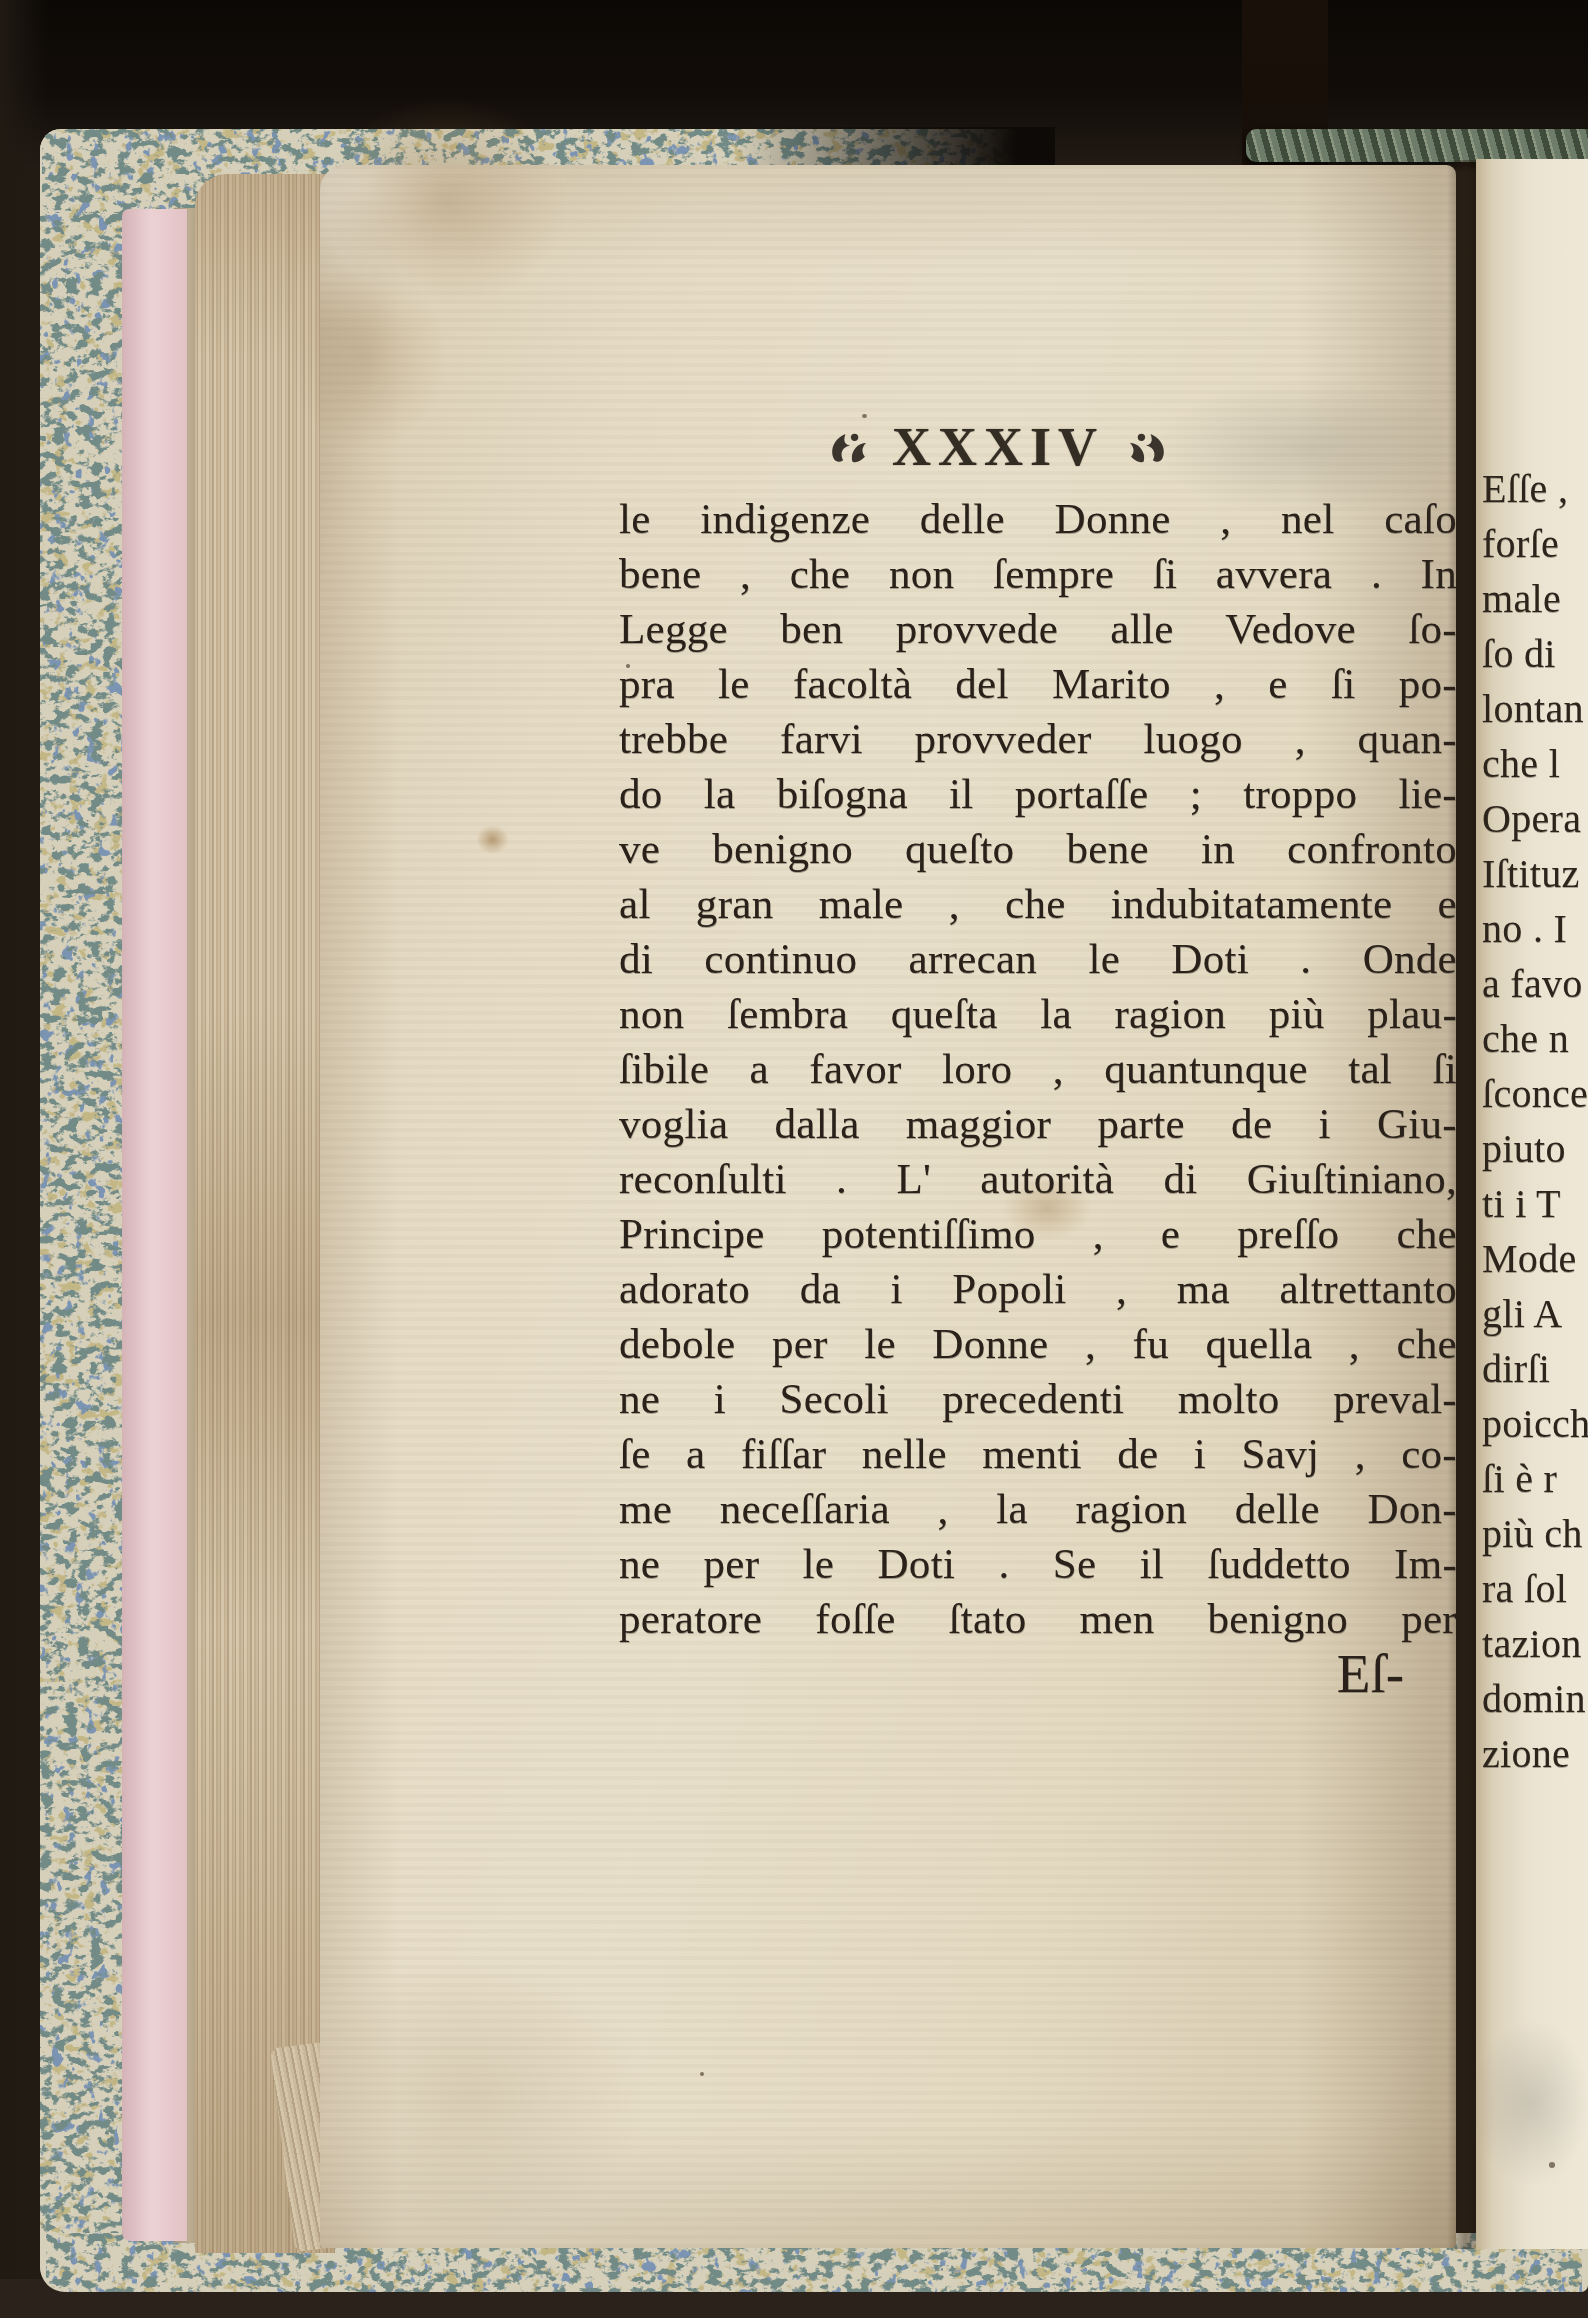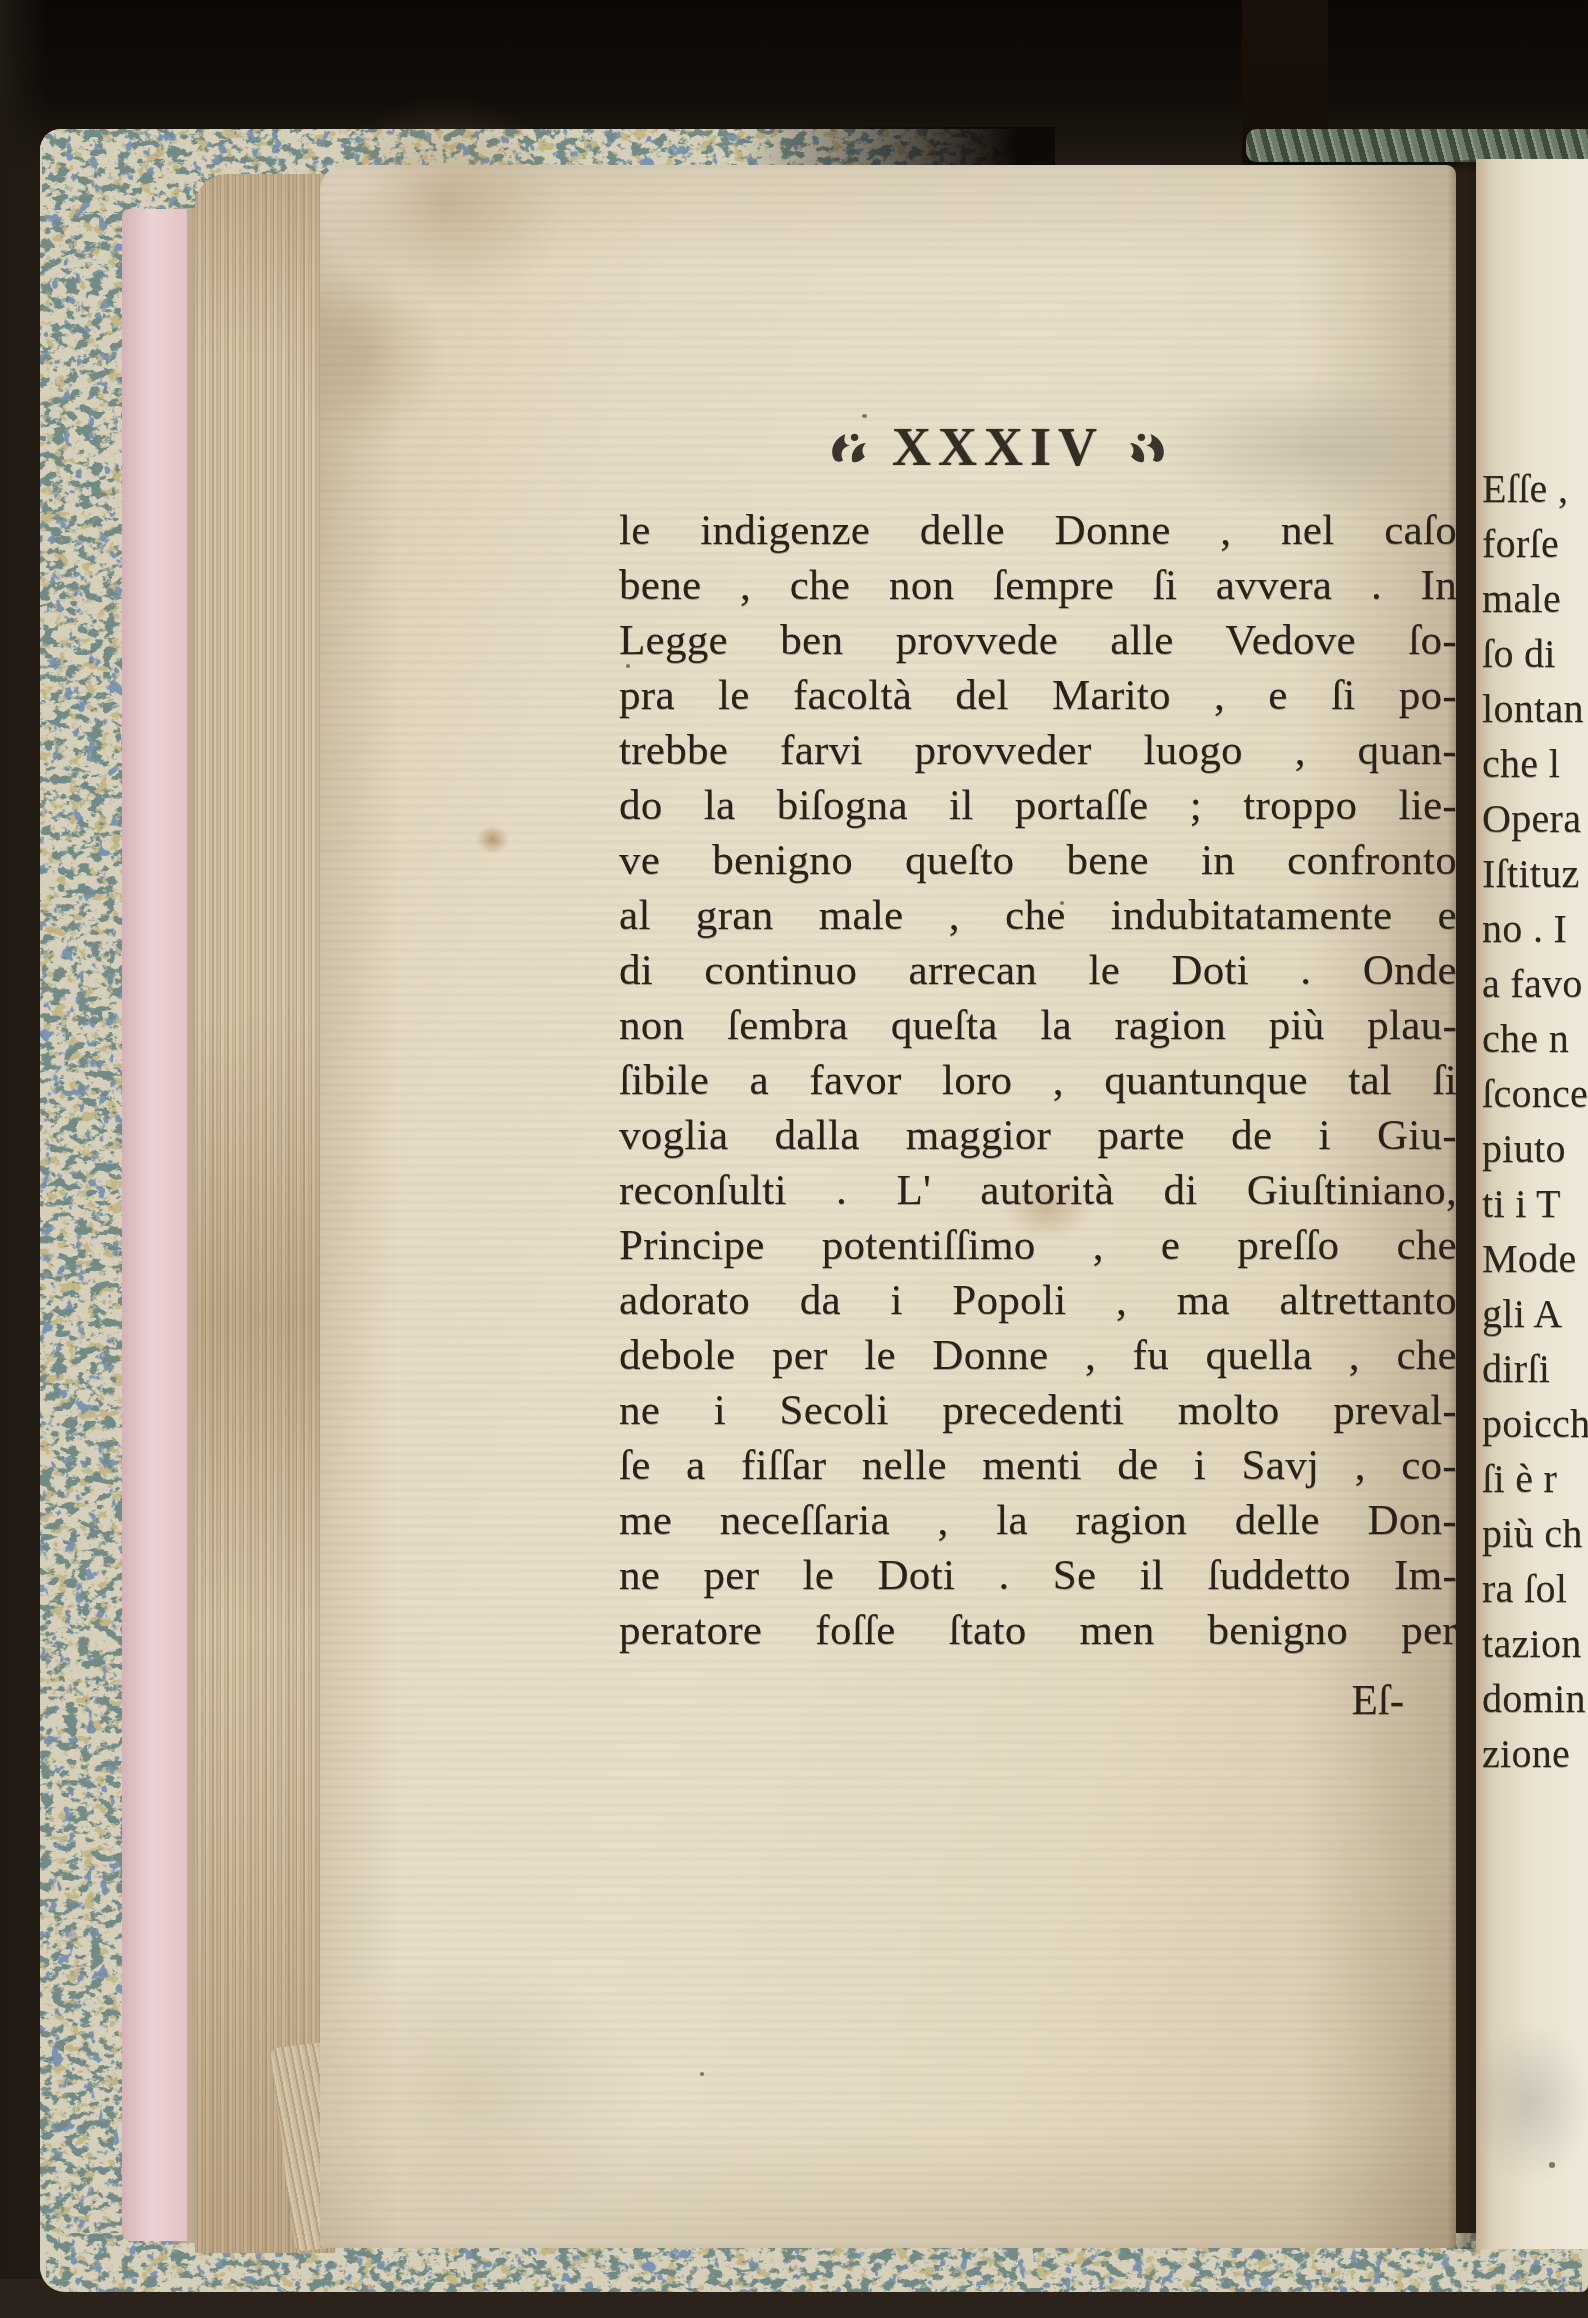--- a/index.html
+++ b/index.html
@@ -62,26 +62,26 @@
   .speck{position:absolute;border-radius:50%;background:rgba(60,45,28,.6);pointer-events:none;}
   
   .text-block{position:absolute;left:619px;top:412px;width:838px;color:var(--ink,#2a221a);}
   .page-header{display:flex;align-items:center;justify-content:center;gap:19.4px;height:69px;
     transform:translateX(-40px);color:#251e16;}
   .header-num{font-size:54px;font-weight:700;letter-spacing:7px;opacity:.92;
     text-shadow:0 0 1.4px rgba(38,30,20,.55);}
   .fleuron{width:46px;height:39px;opacity:.88;}
   .fleuron.mirror{transform:scaleX(-1);}
   .fleuron path,.fleuron circle{fill:#241e18;}
-  .body-lines{margin-top:21px;}
+  .body-lines{margin-top:10px;}
   .bline{height:55px;line-height:55px;font-size:43px;letter-spacing:0.3px;
     text-align:justify;text-align-last:justify;white-space:nowrap;overflow:visible;
     text-shadow:0.4px 0.6px 0.5px rgba(42,34,24,.35);}
-  .catchword-row{height:55px;line-height:55px;font-size:43px;text-align:right;padding-right:53px;
-    text-shadow:0.4px 0.6px 0.5px rgba(42,34,24,.35);margin-top:15px;}
+  .catchword-row{height:55px;line-height:55px;font-size:55px;text-align:right;padding-right:53px;
+    text-shadow:0.4px 0.6px 0.5px rgba(42,34,24,.35);}
   .frag-block{position:absolute;left:1482px;top:461px;width:166px;color:#2d251c;}
   .fline{height:55px;line-height:55px;font-size:40px;letter-spacing:0.3px;white-space:nowrap;
     text-shadow:0.3px 0.6px 0.4px rgba(42,34,24,.35);}
 </style>
 </head>
 <body>
 
 <div class="scene">
 
   <div class="bg-top"></div>

